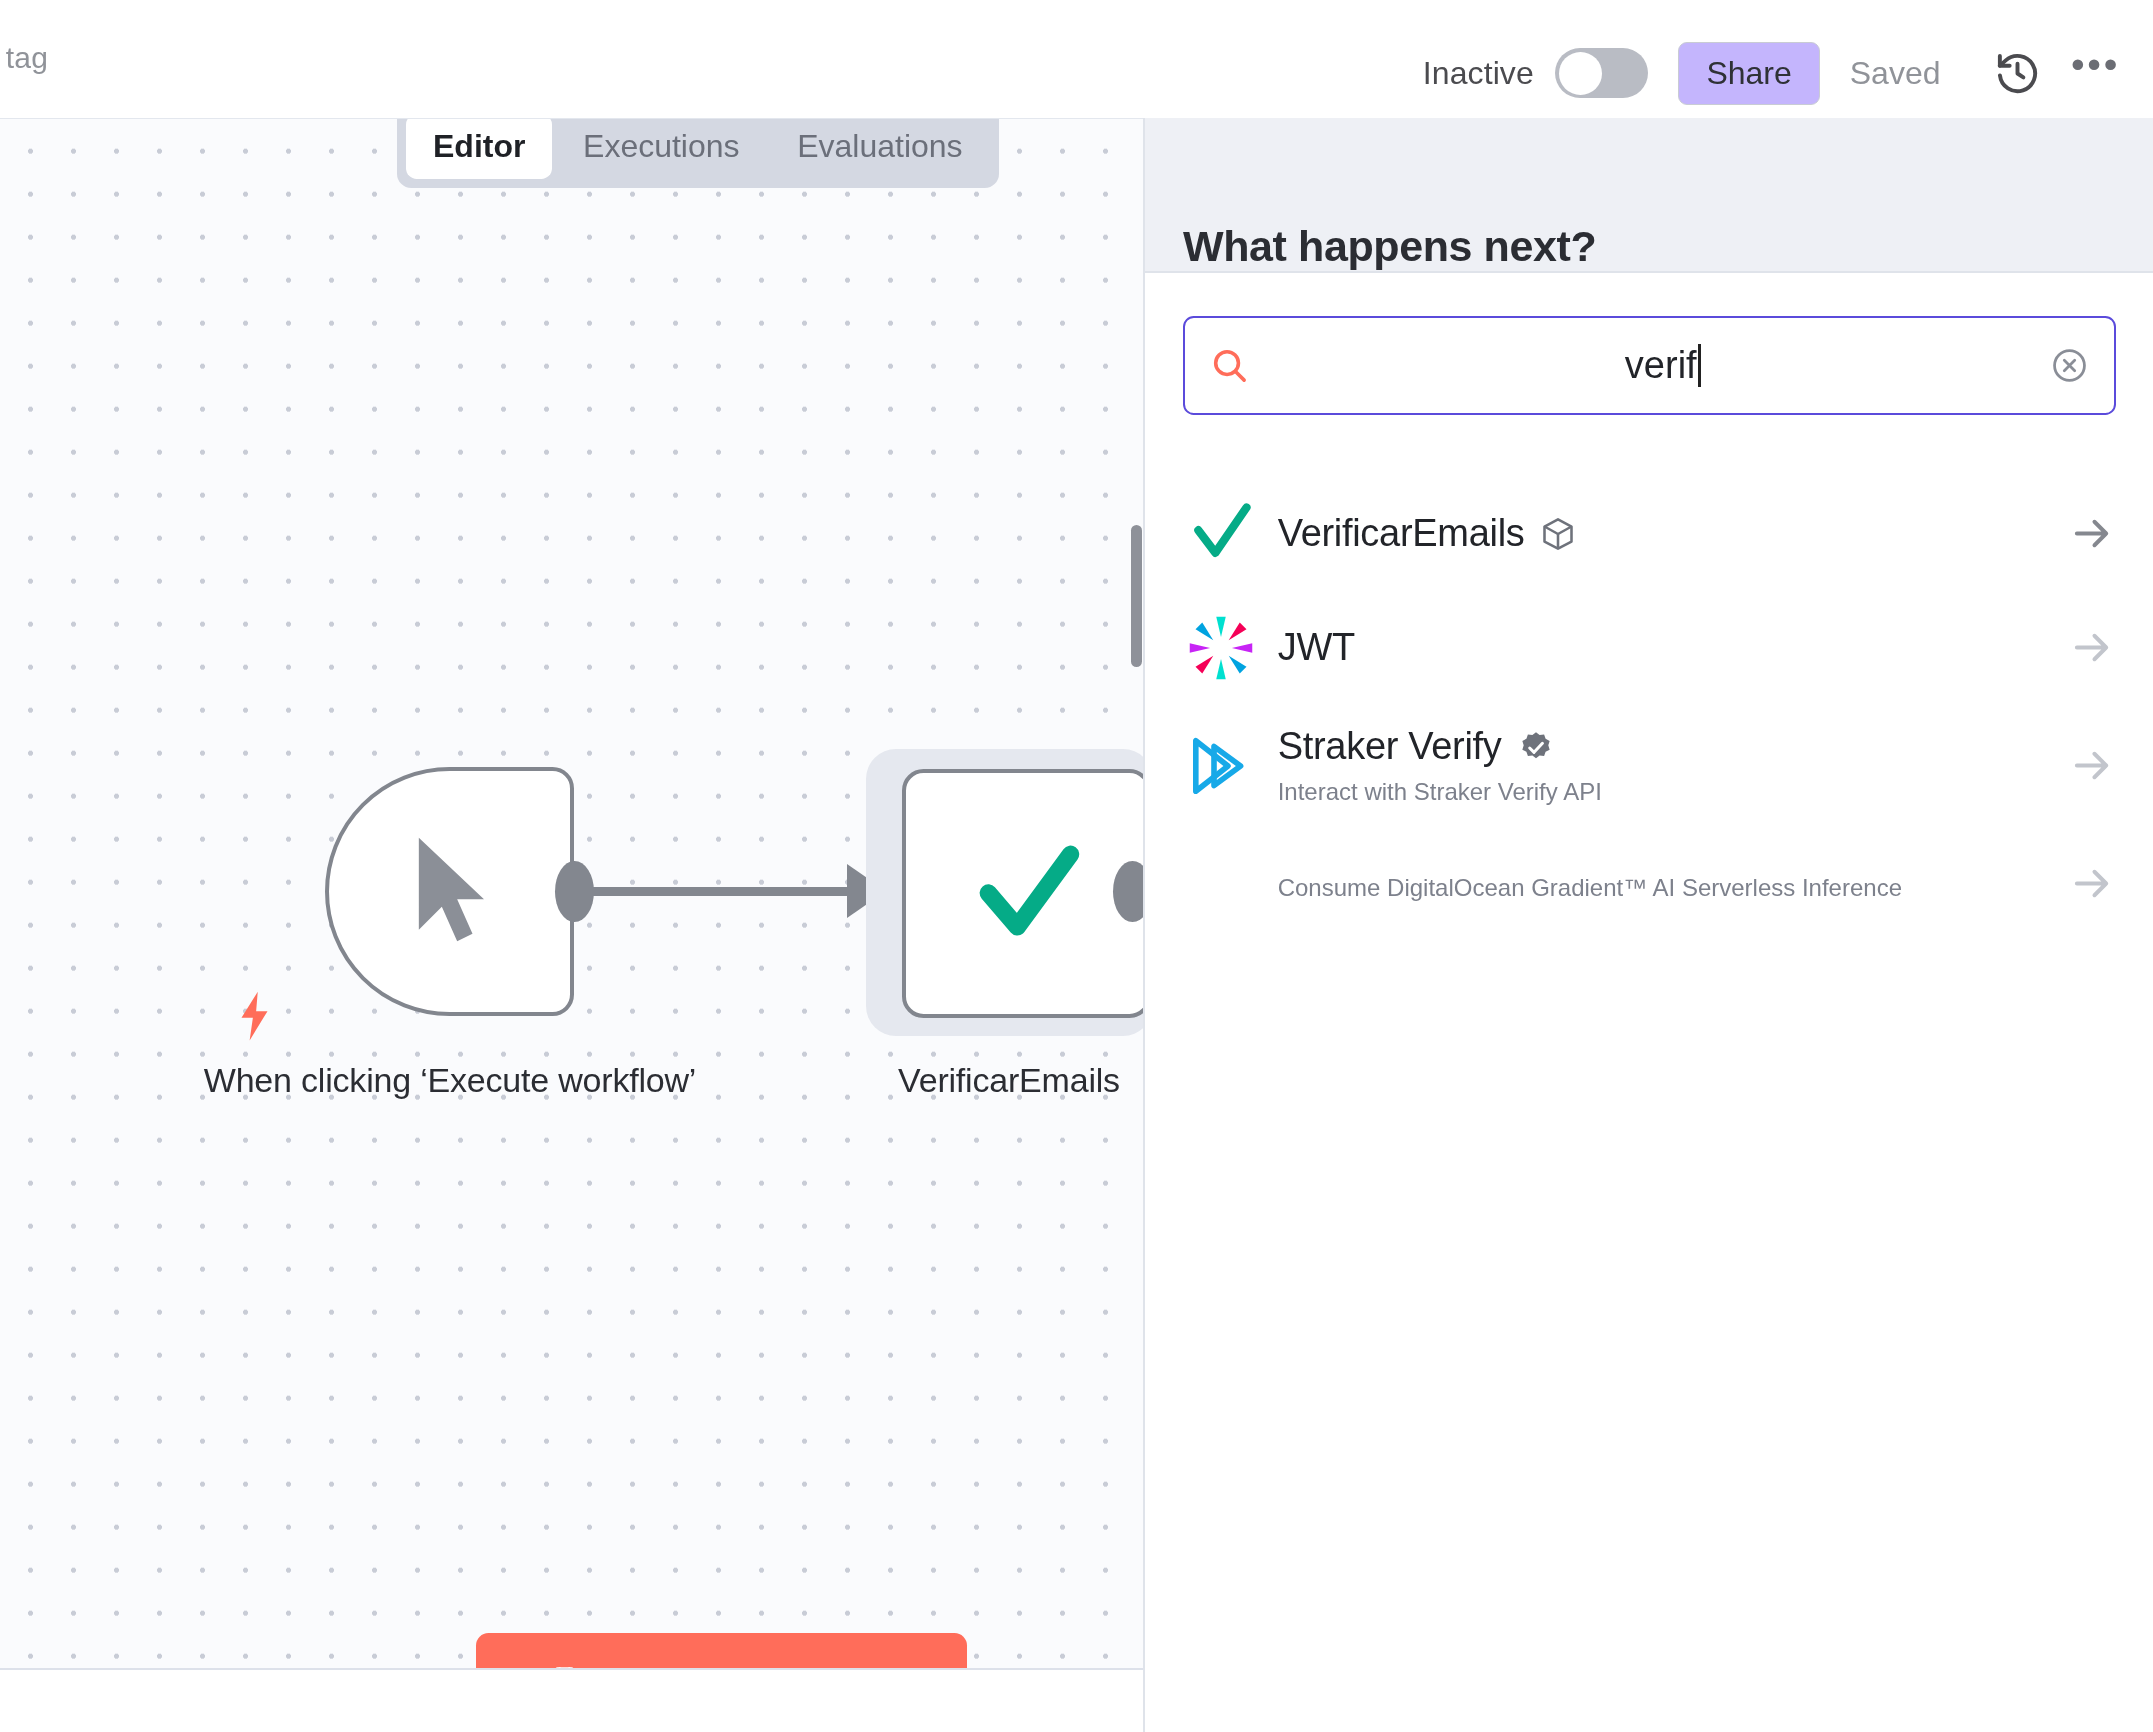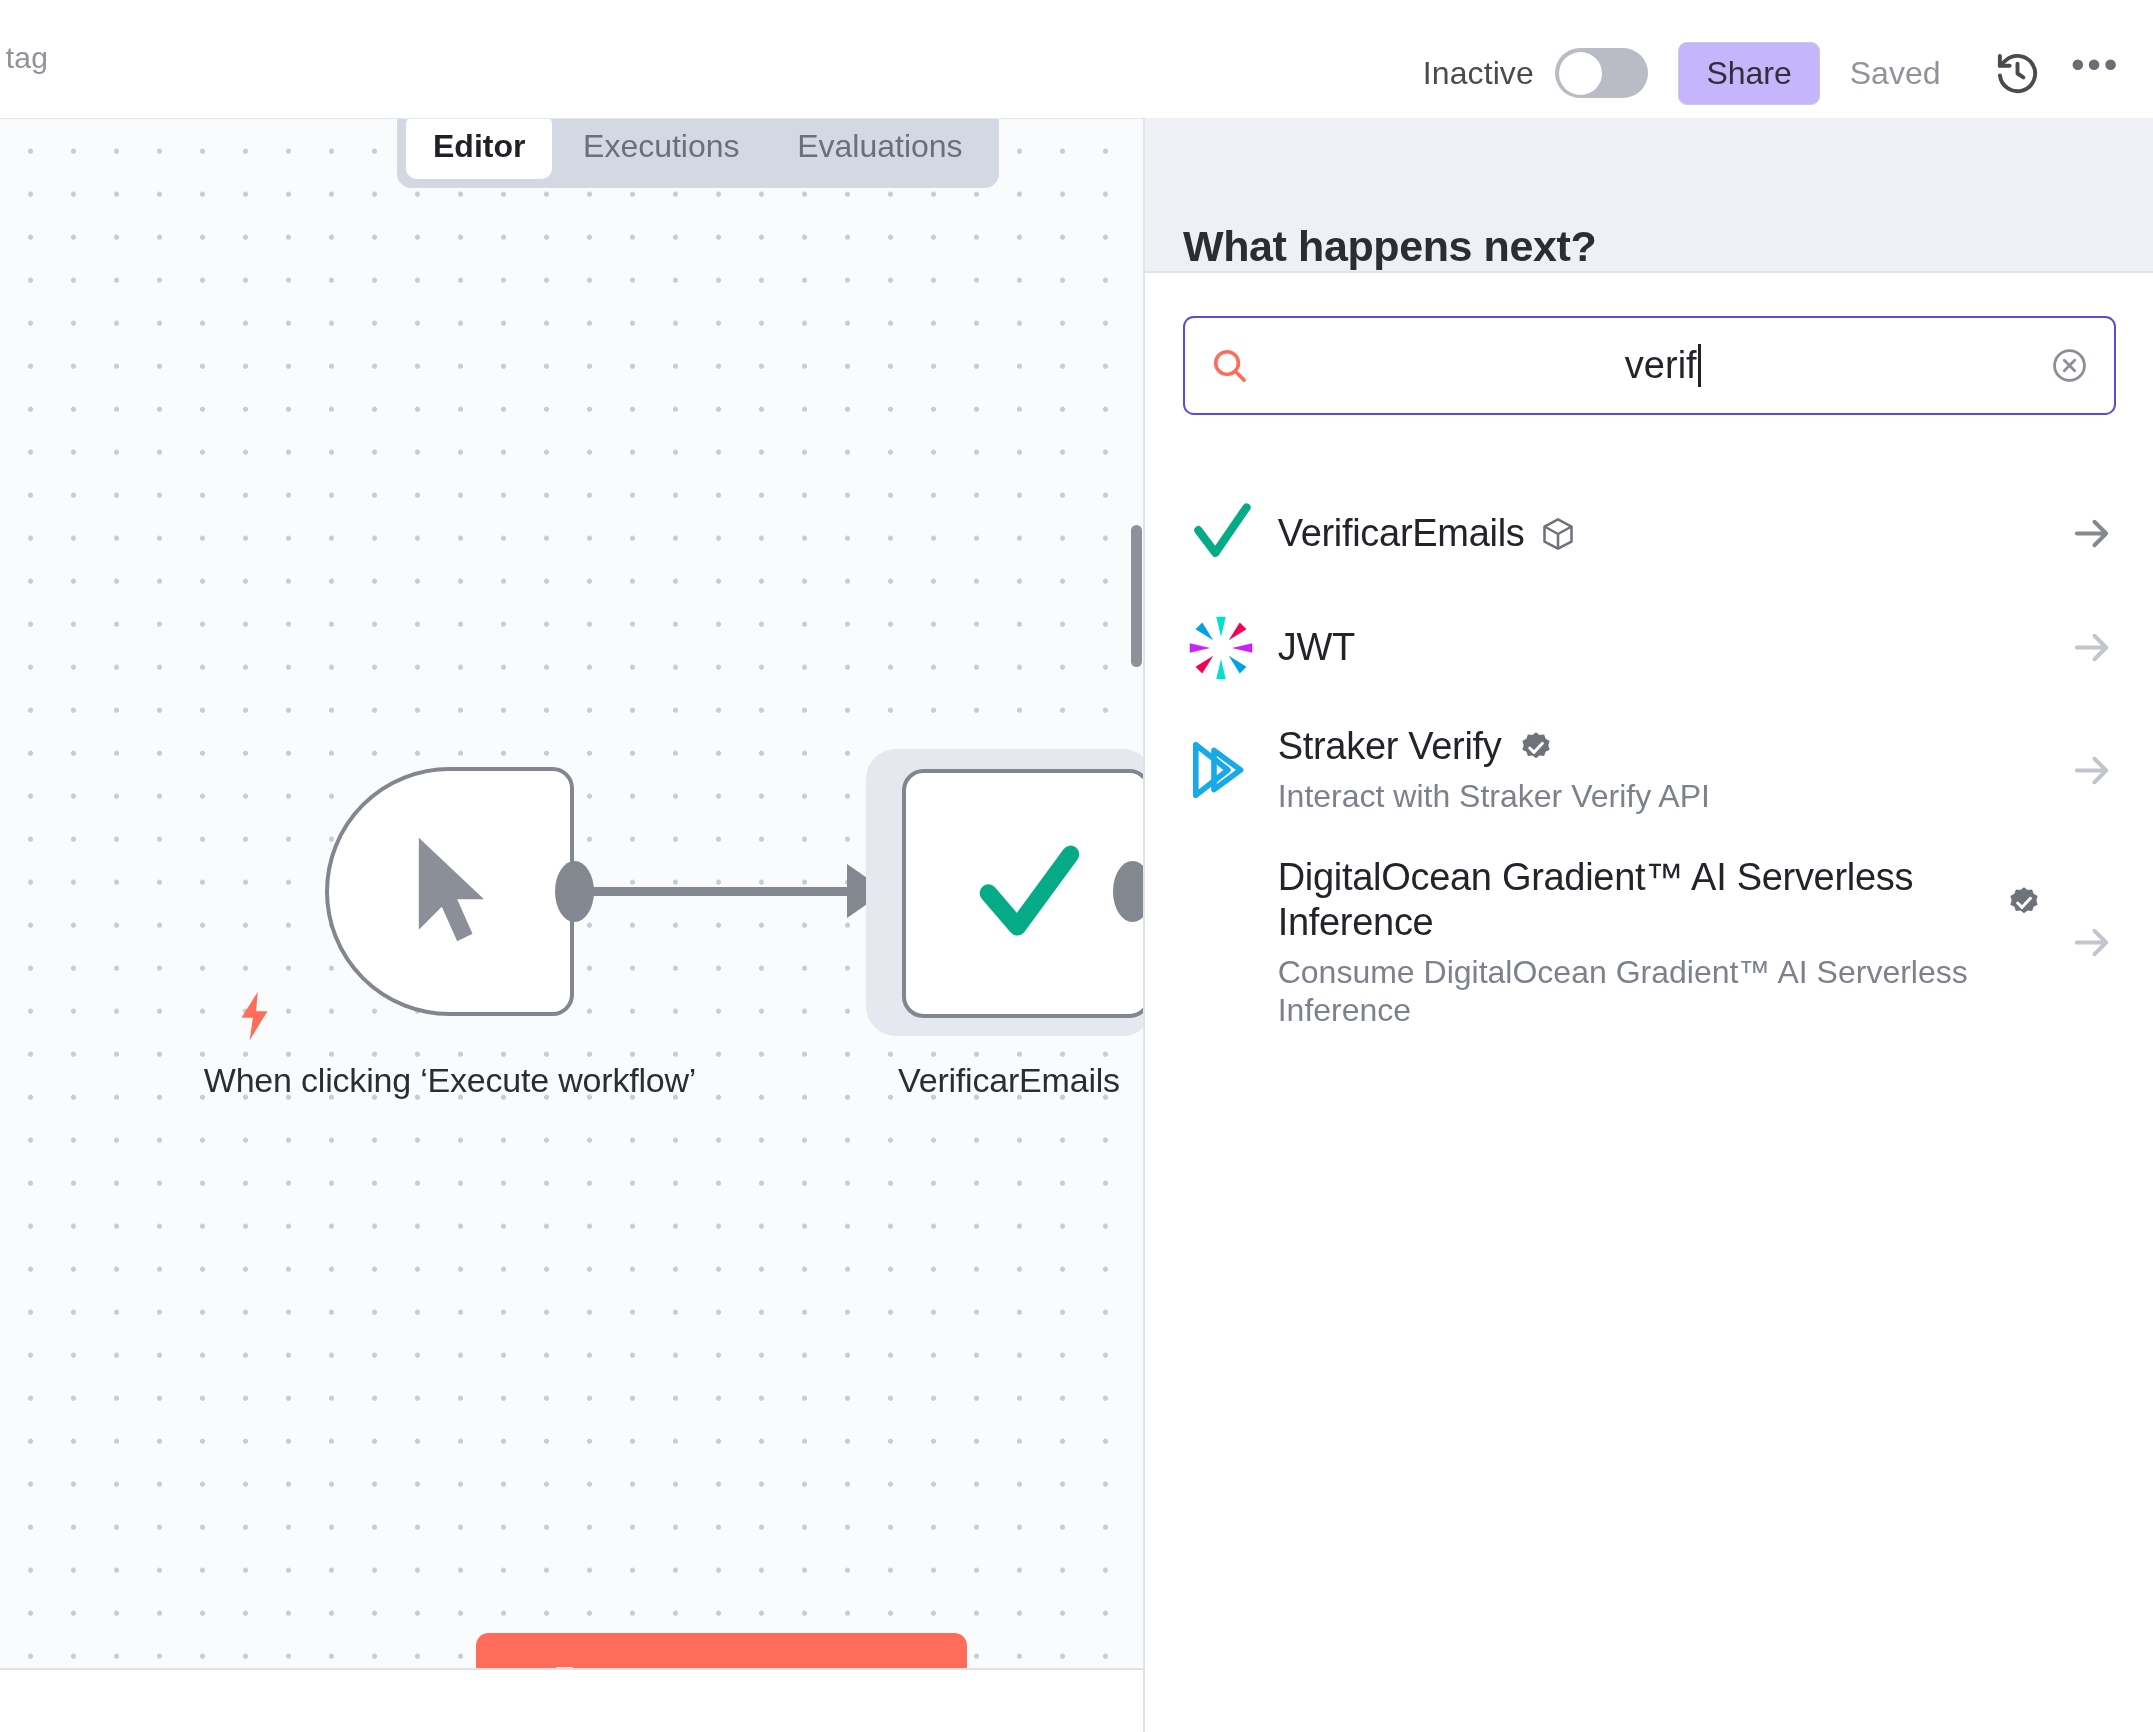--- a/index.html
+++ b/index.html
@@ -168,21 +168,21 @@
   }
   .res-icon {
     width: 75px; min-width: 75px; height: 75px; display: flex;
     align-items: center; justify-content: center; margin-right: 19.7px;
   }
   .res-body { flex: 1; padding-right: 27px; }
   .res-title-line { display: flex; align-items: flex-start; gap: 16px; }
   .res-title {
     font-size: 38px; color: #222429; letter-spacing: -0.3px; line-height: 1.18;
   }
-  .res-desc { font-size: 32px; color: #7d818c; line-height: 1.18; margin-top: 9px; }
+  .res-desc { font-size: 24px; color: #7d818c; line-height: 1.18; margin-top: 9px; }
   .res-arrow { width: 47px; min-width: 47px; height: 47px; }
   .badge-ico { width: 36px; min-width: 36px; height: 36px; margin-top: 5.4px; }
   .row-do .res-title-line { align-items: center; }
 </style>
 </head>
 <body>
 
 <div class="app">
 
   <div class="topbar">
@@ -354,27 +354,20 @@
           <div class="res-desc">Interact with Straker Verify API</div>
         </div>
         <svg class="res-arrow" viewBox="0 0 24 24" fill="none" stroke="#c2c5cc" stroke-width="2" stroke-linecap="round" stroke-linejoin="round">
           <path d="M4 12 H19 M13 6 L19 12 L13 18"></path>
         </svg>
       </div>
 
       <div class="result-row row-do">
         <div class="res-icon"></div>
         <div class="res-body">
-          <div class="res-title-line">
-            <span class="res-title">DigitalOcean Gradient™ AI Serverless Inference</span>
-            <svg class="badge-ico" viewBox="0 0 24 24">
-              <path d="M12 1.5 l2.4 1.9 3-.4 1 2.9 2.7 1.4 -.9 2.9 .9 2.9 -2.7 1.4 -1 2.9 -3-.4 -2.4 1.9 -2.4-1.9 -3 .4 -1-2.9 -2.7-1.4 .9-2.9 -.9-2.9 2.7-1.4 1-2.9 3 .4 Z" fill="#6e727b"></path>
-              <path d="M7.8 12 L10.7 14.9 L16.3 8.9" fill="none" stroke="#ffffff" stroke-width="2" stroke-linecap="round" stroke-linejoin="round"></path>
-            </svg>
-          </div>
           <div class="res-desc">Consume DigitalOcean Gradient™ AI Serverless Inference</div>
         </div>
         <svg class="res-arrow" viewBox="0 0 24 24" fill="none" stroke="#c2c5cc" stroke-width="2" stroke-linecap="round" stroke-linejoin="round">
           <path d="M4 12 H19 M13 6 L19 12 L13 18"></path>
         </svg>
       </div>
 
     </div>
   </div>
 </div>

